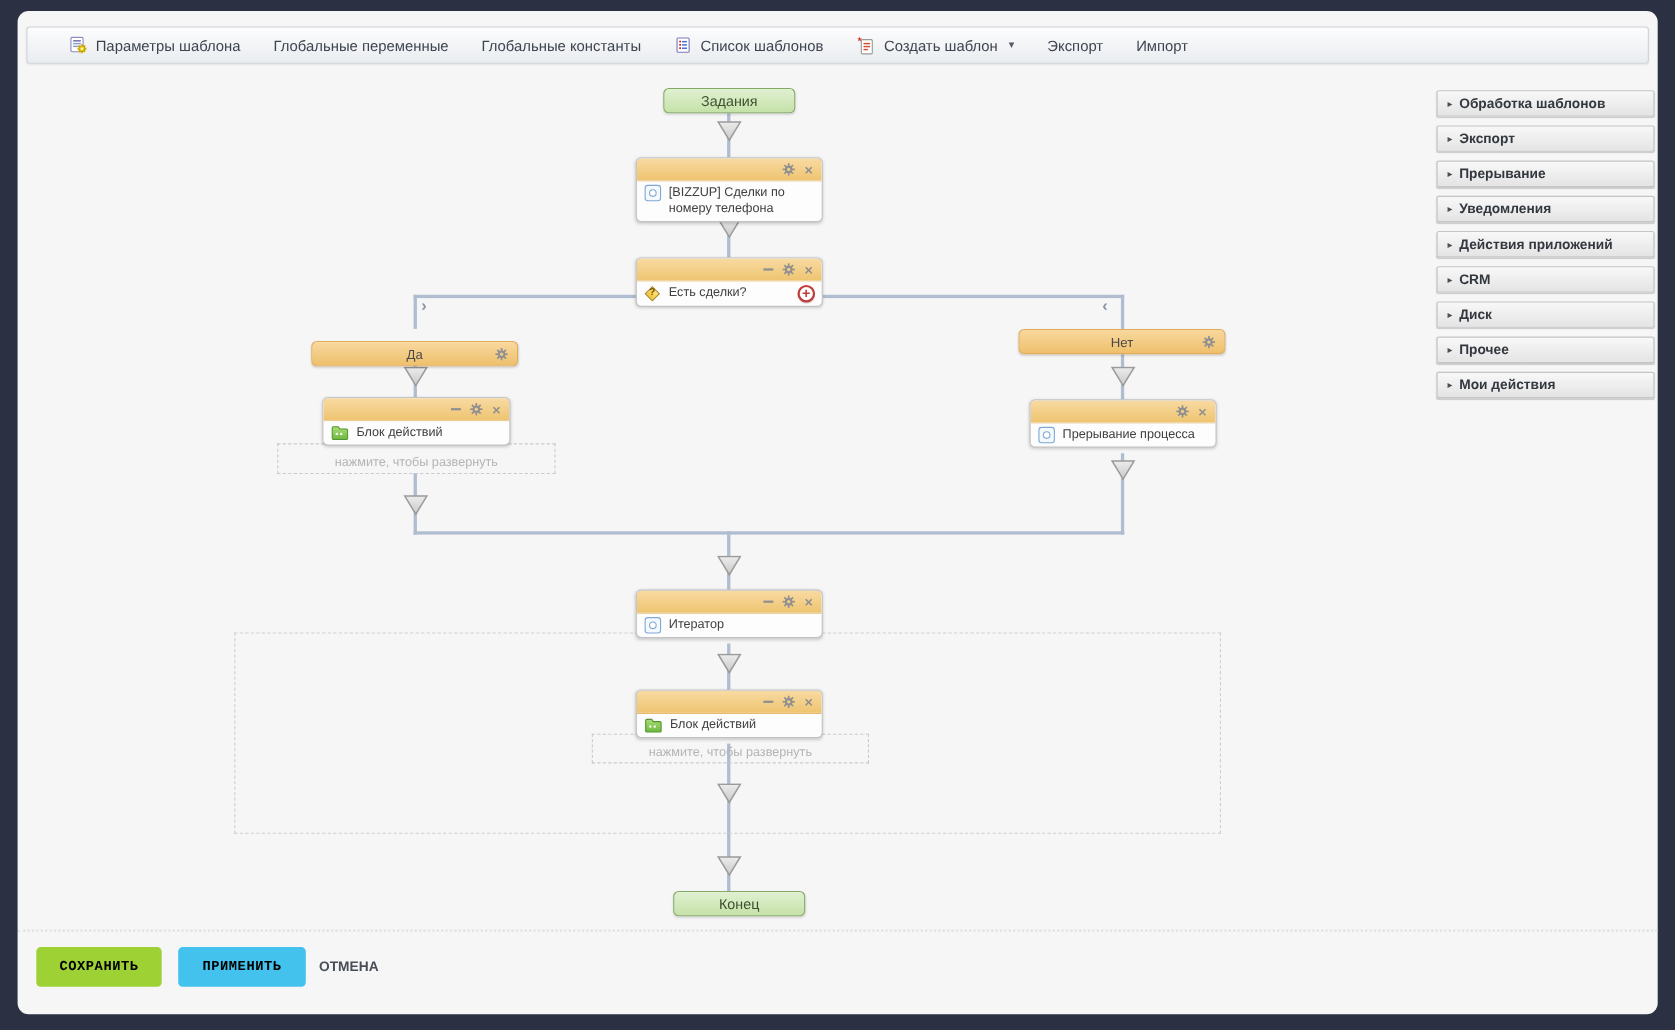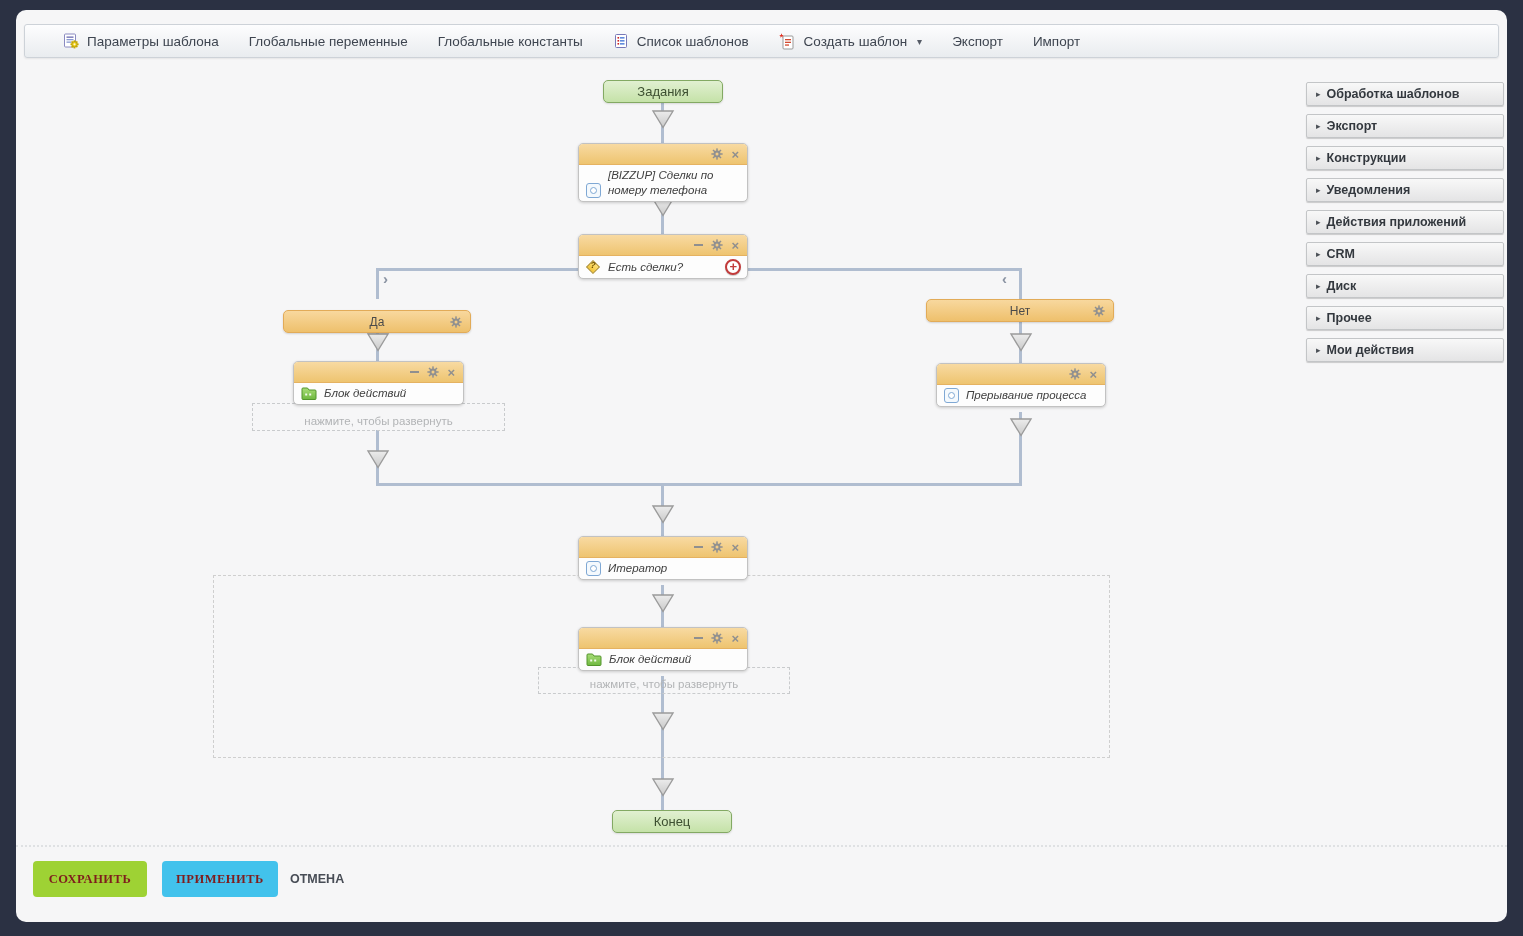--- a/index.html
+++ b/index.html
@@ -29,22 +29,22 @@
                background:linear-gradient(#e1f0d1,#c5e2a8);
                border:1px solid #83a963; border-radius:5px;
                display:flex; align-items:center; justify-content:center;
                font-size:13px; color:#3c4f30; box-shadow:0 1px 2px rgba(0,0,0,.12); }
 
   .blk { position:absolute; background:#fdfdfd; border:1px solid #c2c2c2; border-radius:5px;
          box-shadow:0 1px 3px rgba(0,0,0,.18); }
   .blk-head { height:21px; background:linear-gradient(#f8daa2,#eec470);
               border-bottom:1px solid #e5b261; border-radius:4px 4px 0 0;
               display:flex; align-items:center; justify-content:flex-end; gap:8px; padding:0 8px; }
-  .blk-body { display:flex; align-items:flex-end; gap:7px; padding:3px 7px;
-              font-size:11.5px; color:#404040; line-height:1.3;font-style:italic; }
+  .blk-body { display:flex; align-items:flex-start; gap:7px; padding:3px 7px;
+              font-size:11.5px; color:#404040; line-height:1.3; }
 
   .minus-icon { width:9px; height:2px; background:#8f8f8f; display:inline-block; cursor:pointer; }
   .x-icon { font-size:13px; font-weight:bold; color:#8f8f8f; line-height:1; cursor:pointer; }
   .gear-icon { width:12px; height:12px; cursor:pointer; display:block; }
 
   .branch-bar { position:absolute; height:23px; width:188px;
                 background:linear-gradient(#f8d89e,#eec06c); border:1px solid #e2ab58;
                 border-radius:5px; box-shadow:0 1px 2px rgba(0,0,0,.15);
                 display:flex; align-items:center; justify-content:center;
                 font-size:12px; color:#4a4a4a; }
@@ -74,22 +74,22 @@
   .side-item { position:absolute; left:1290px; width:198px; height:24px;
                background:linear-gradient(#f8f8f8,#e4e4e5); border:1px solid #c3c5c7;
                border-radius:2px; box-shadow:0 1px 1px rgba(0,0,0,.18);
                display:flex; align-items:center; gap:6px; padding:0 9px;
                font-size:12.5px; font-weight:bold; color:#33383e; cursor:pointer; }
   .side-arrow { font-size:9px; color:#4a4f55; }
 
   
   .footer-sep { position:absolute; left:0; right:0; top:835px; border-top:2px dotted #dfe1e3; }
   .btn { position:absolute; top:851px; height:36px; border:none; border-radius:4px;
-         font-family:Liberation Serif, serif; font-size:12.5px; font-weight:bold; letter-spacing:.5px;
-         color:#7f1d1d; cursor:pointer; }
+         font-family:Liberation Mono, monospace; font-size:12.5px; font-weight:bold; letter-spacing:.5px;
+         color:#000000; cursor:pointer; }
   .btn-save  { left:17px;  width:114px; background:#9ed234; }
   .btn-apply { left:146px; width:116px; background:#42c2ec; }
   .btn-cancel{ position:absolute; left:274px; top:851px; height:36px; line-height:36px;
                font-size:12.5px; font-weight:bold; color:#484d56; cursor:pointer; }
 </style>
 </head>
 <body>
 
 <svg width="0" height="0" style="position:absolute">
   <defs>
@@ -354,21 +354,21 @@
   <div class="side-item" style="top:72px">
     <span class="side-arrow">▸</span>
     <span>Обработка шаблонов</span>
   </div>
   <div class="side-item" style="top:104px">
     <span class="side-arrow">▸</span>
     <span>Экспорт</span>
   </div>
   <div class="side-item" style="top:136px">
     <span class="side-arrow">▸</span>
-    <span>Конструкции</span>
+    <span>Прерывание</span>
   </div>
   <div class="side-item" style="top:168px">
     <span class="side-arrow">▸</span>
     <span>Уведомления</span>
   </div>
   <div class="side-item" style="top:200px">
     <span class="side-arrow">▸</span>
     <span>Действия приложений</span>
   </div>
   <div class="side-item" style="top:232px">

